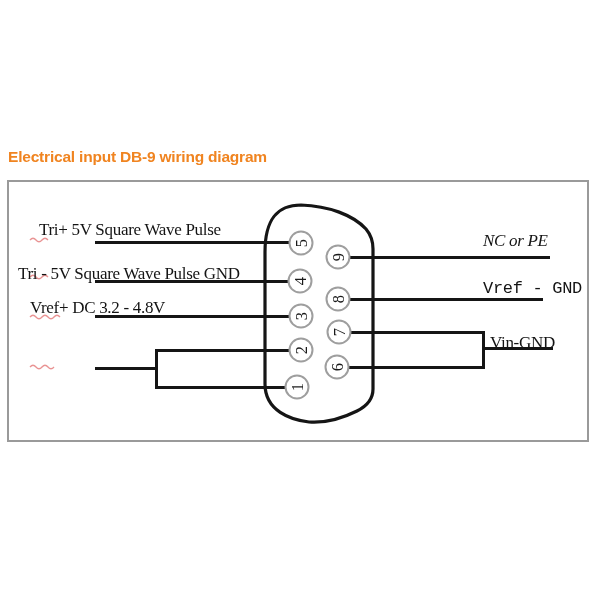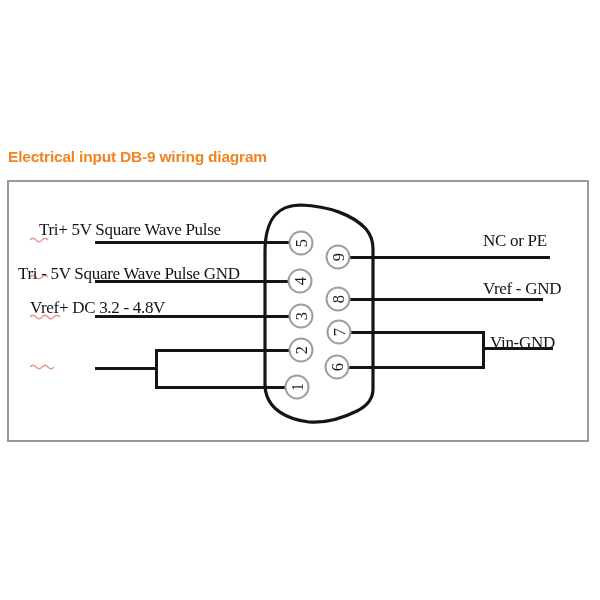--- a/index.html
+++ b/index.html
@@ -96,17 +96,17 @@
         <circle cx="337" cy="367" r="11.5" fill="#fff" stroke="#9E9E9E" stroke-width="2"></circle>
         <text x="337" y="367" dominant-baseline="central" transform="rotate(-90 337 367)">6</text>
       </g>
     </g>
   </svg>
 
   <div class="lbl" style="left:30px;top:220px;margin-left:9px;">Tri+ 5V Square Wave Pulse</div>
   <div class="lbl" style="left:18px;top:256px;margin-top:8px;">Tri - 5V Square Wave Pulse GND</div>
   <div class="lbl" style="left:30px;top:298px;font-family:Liberation Serif, serif;">Vref+ DC 3.2 - 4.8V</div>
 
-  <div class="lbl" style="left:483px;top:231px;">NC or PE</div>
-  <div class="lbl" style="left:483px;top:279px;">Vref - GND</div>
+  <div class="lbl" style="left:483px;top:231px;font-style:italic;">NC or PE</div>
+  <div class="lbl" style="left:483px;top:279px;font-family:Liberation Mono, monospace;">Vref - GND</div>
   <div class="lbl" style="left:490px;top:333px;text-align:right;">Vin-GND</div>
 
 </div>
 
 </body></html>

